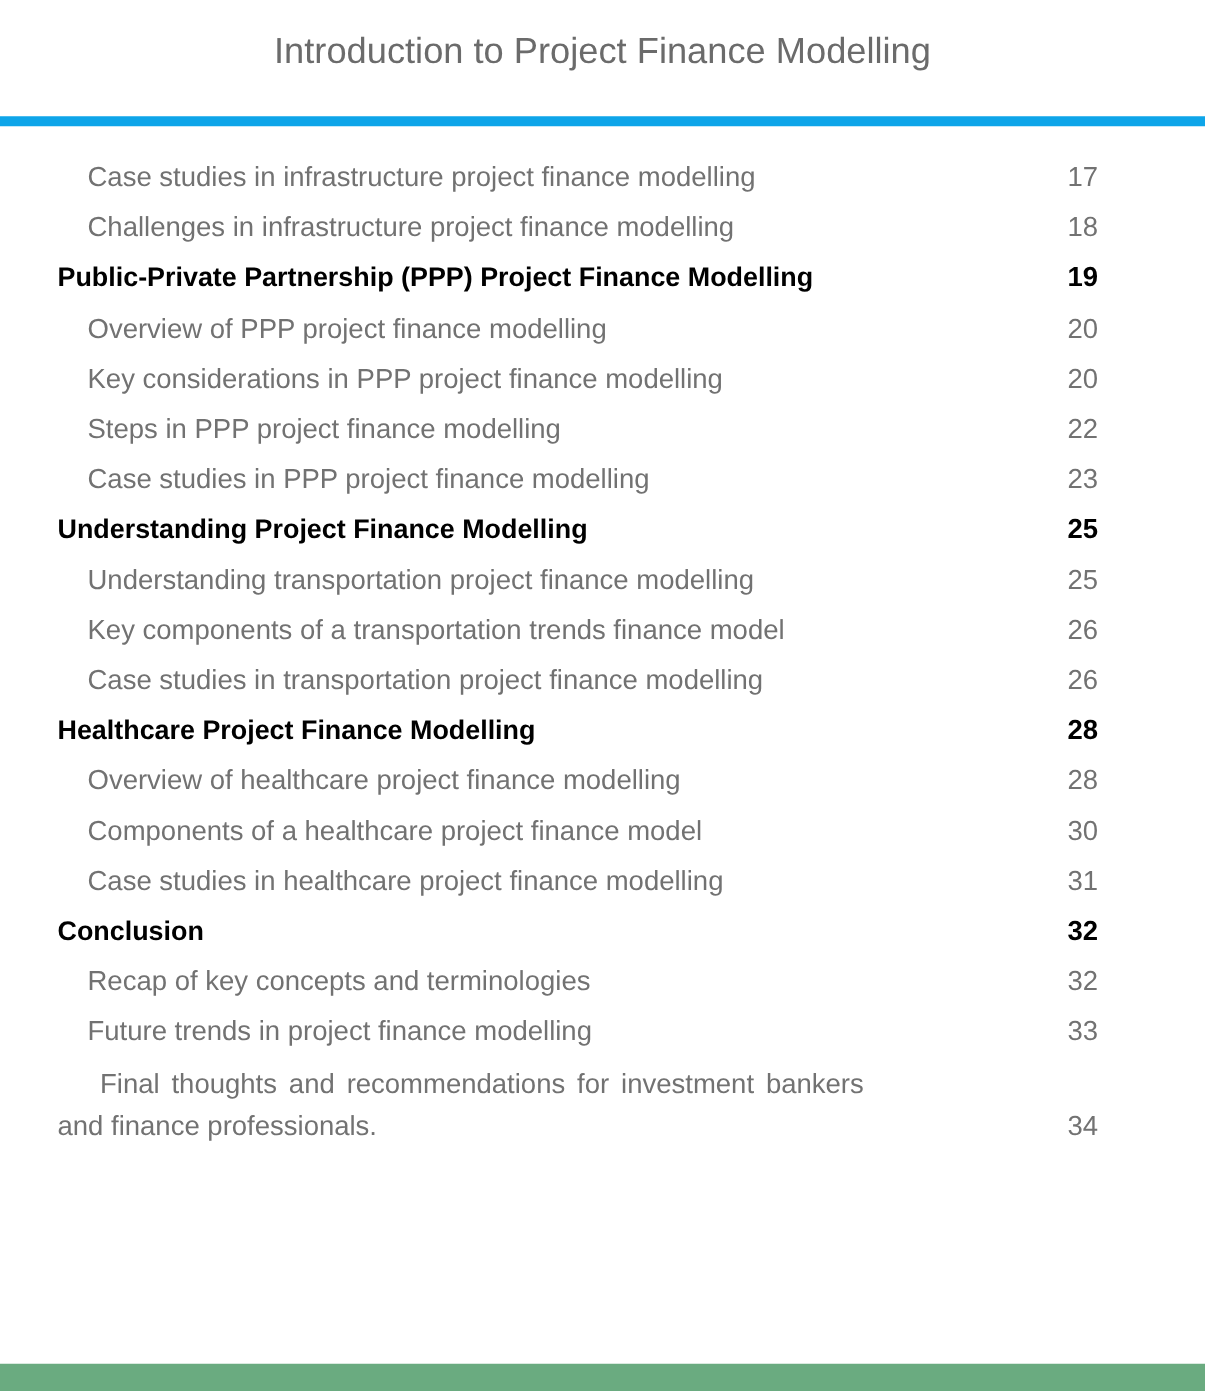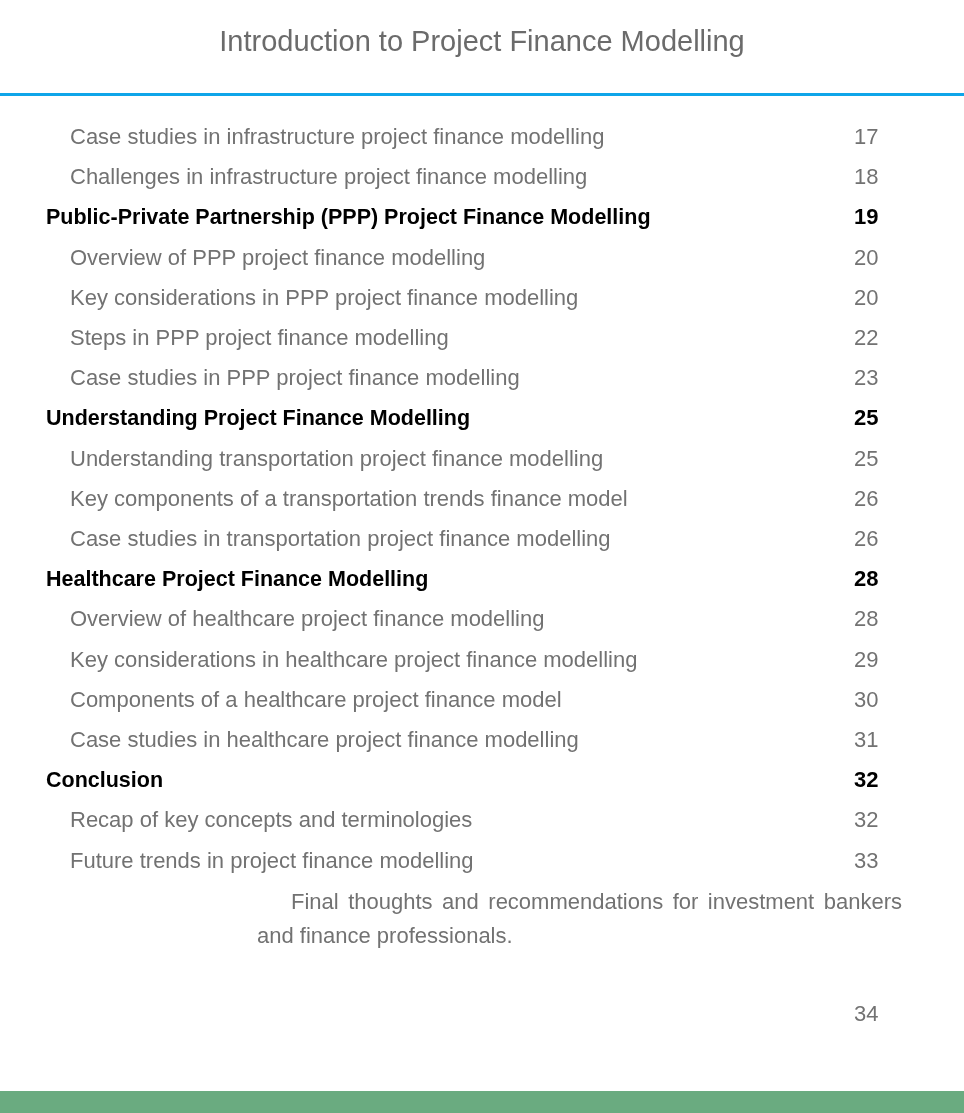--- a/index.html
+++ b/index.html
@@ -9,41 +9,40 @@
   }
   body {
     width: 964px;
     height: 1113px;
     position: relative;
     overflow: hidden;
     font-family: "Liberation Sans", sans-serif;
   }
   .header {
     padding: 18px 0 29px 0;
-    border-bottom: 3px solid #0ea5e9;
+    border-bottom: 8px solid #0ea5e9;
   }
   .page-title {
     text-align: center;
     font-size: 29px;
     line-height: 46px;
     color: #6b6b6b;
     font-weight: 400;
   }
   .toc {
     margin-top: 21px;
     padding: 0 62px 0 46px;
   }
   .toc-row {
     display: flex;
     justify-content: space-between;
     align-items: baseline;
     line-height: 40.2px;
     font-size: 22px;
     color: #727272;
-    gap: 44px;
   }
   .toc-row .label {
     flex: 1 1 auto;
   }
   .toc-row.sub .label {
     padding-left: 24px;
   }
   .toc-row.section {
     font-weight: 700;
     color: #000000;
@@ -51,21 +50,20 @@
   }
   .toc-row .page {
     flex: 0 0 auto;
     min-width: 48px;
     text-align: left;
     font-size: 22px;
   }
   .toc-row.wrap {
     align-items: flex-end;
     margin-top: 4px;
-    flex-direction: column;
   }
   .toc-row.wrap .label {
     flex: 0 0 auto;
     width: 645px;
     padding-left: 0;
     text-align: justify;
     text-indent: 34px;
     line-height: 34px;
   }
   .toc-row.wrap .page {
@@ -134,24 +132,20 @@
   </div>
     <div class="toc-row section">
     <span class="label">Healthcare Project Finance Modelling</span>
     <span class="page">28</span>
   </div>
     <div class="toc-row sub">
     <span class="label">Overview of healthcare project finance modelling</span>
     <span class="page">28</span>
   </div>
     <div class="toc-row sub">
-    <span class="label">Key considerations in healthcare project finance modelling</span>
-    <span class="page">29</span>
-  </div>
-    <div class="toc-row sub">
     <span class="label">Components of a healthcare project finance model</span>
     <span class="page">30</span>
   </div>
     <div class="toc-row sub">
     <span class="label">Case studies in healthcare project finance modelling</span>
     <span class="page">31</span>
   </div>
     <div class="toc-row section">
     <span class="label">Conclusion</span>
     <span class="page">32</span>

